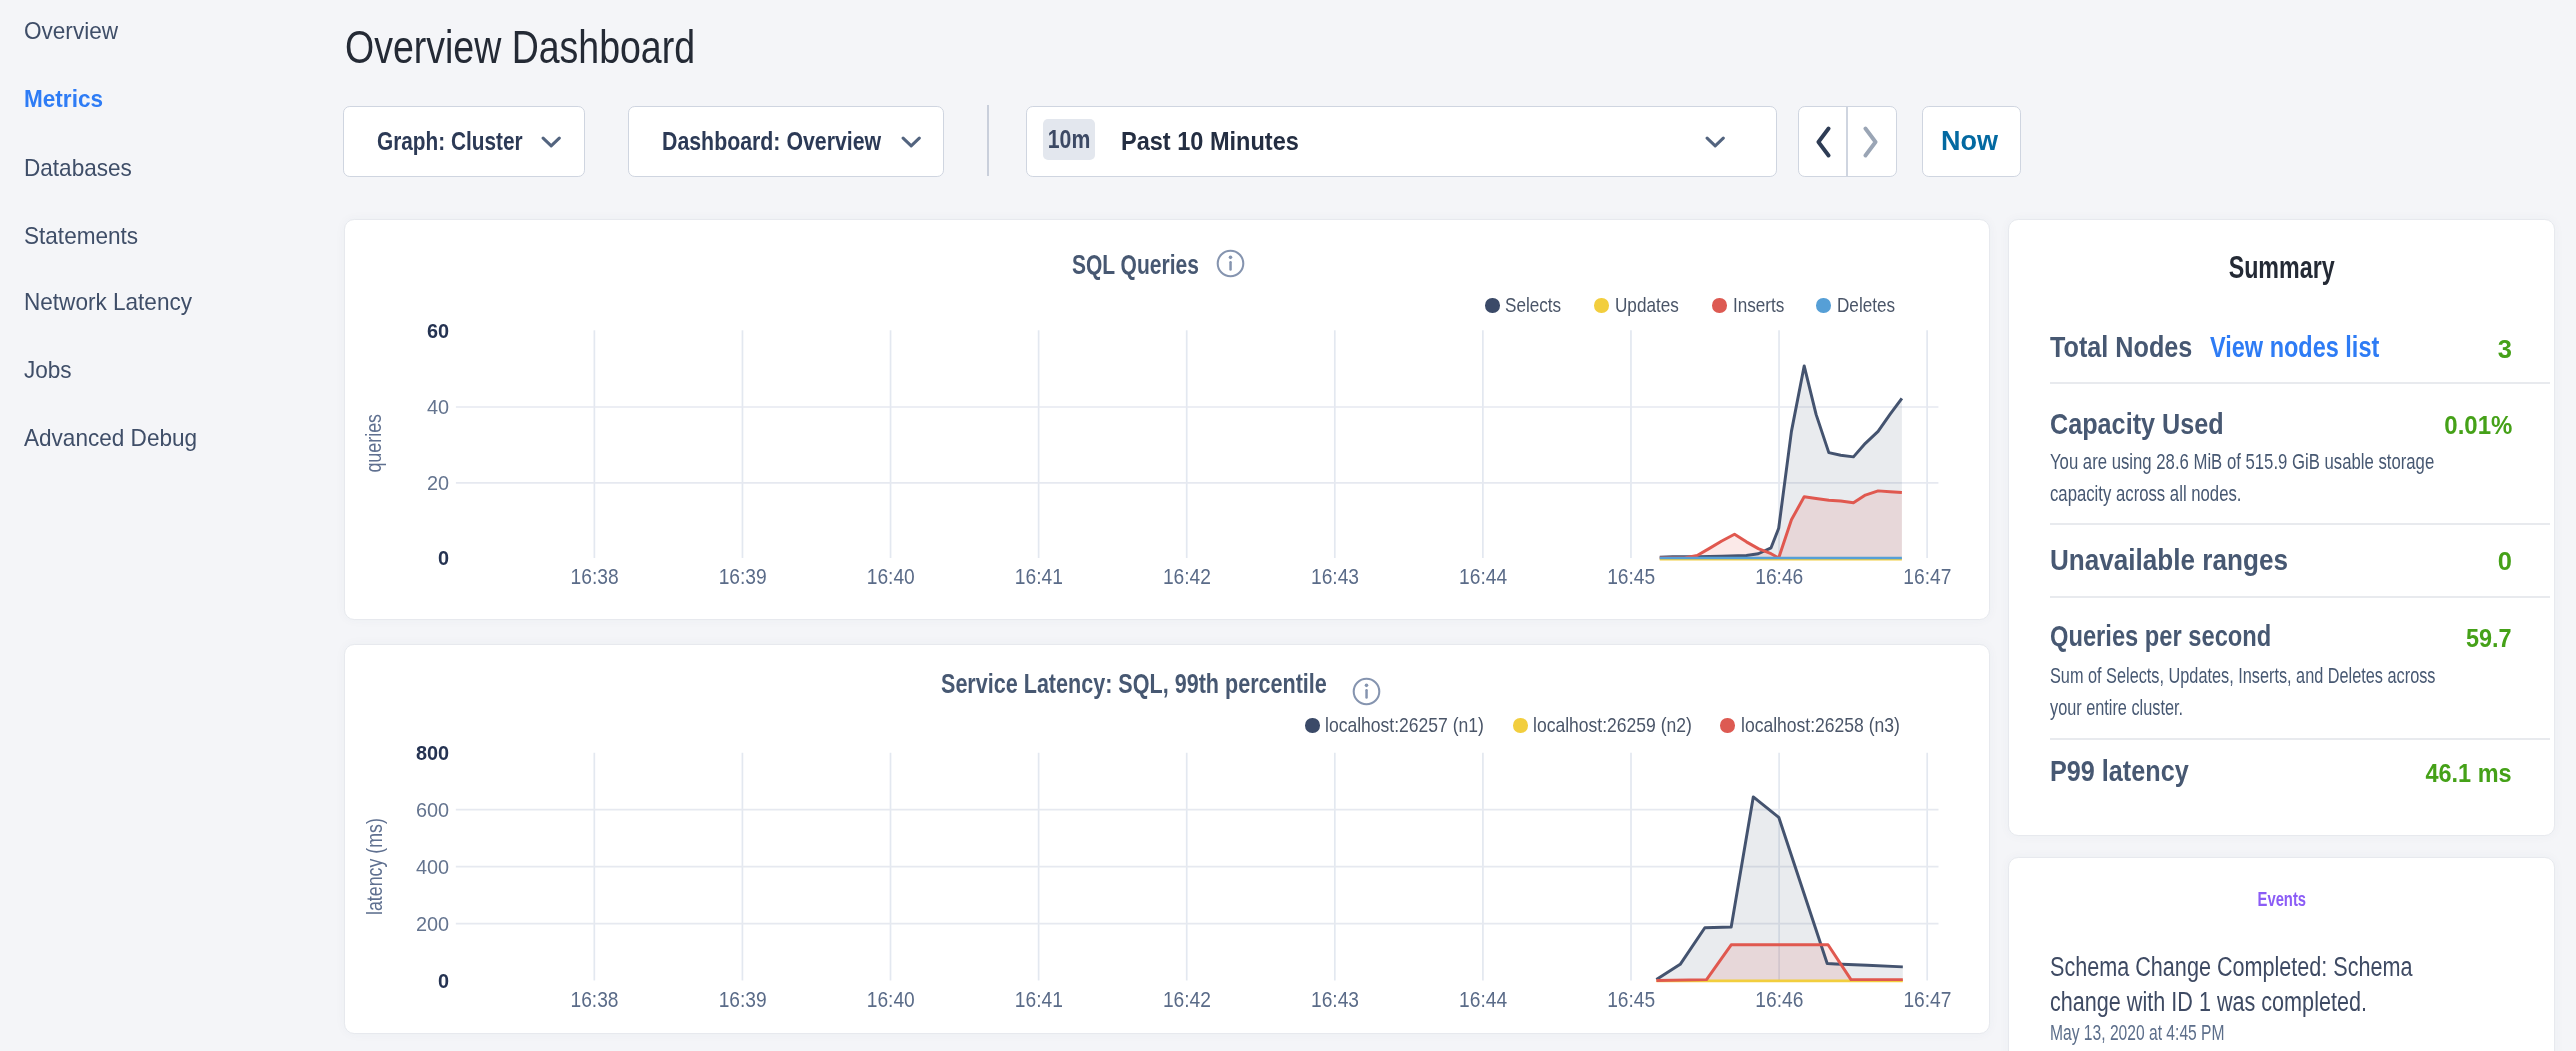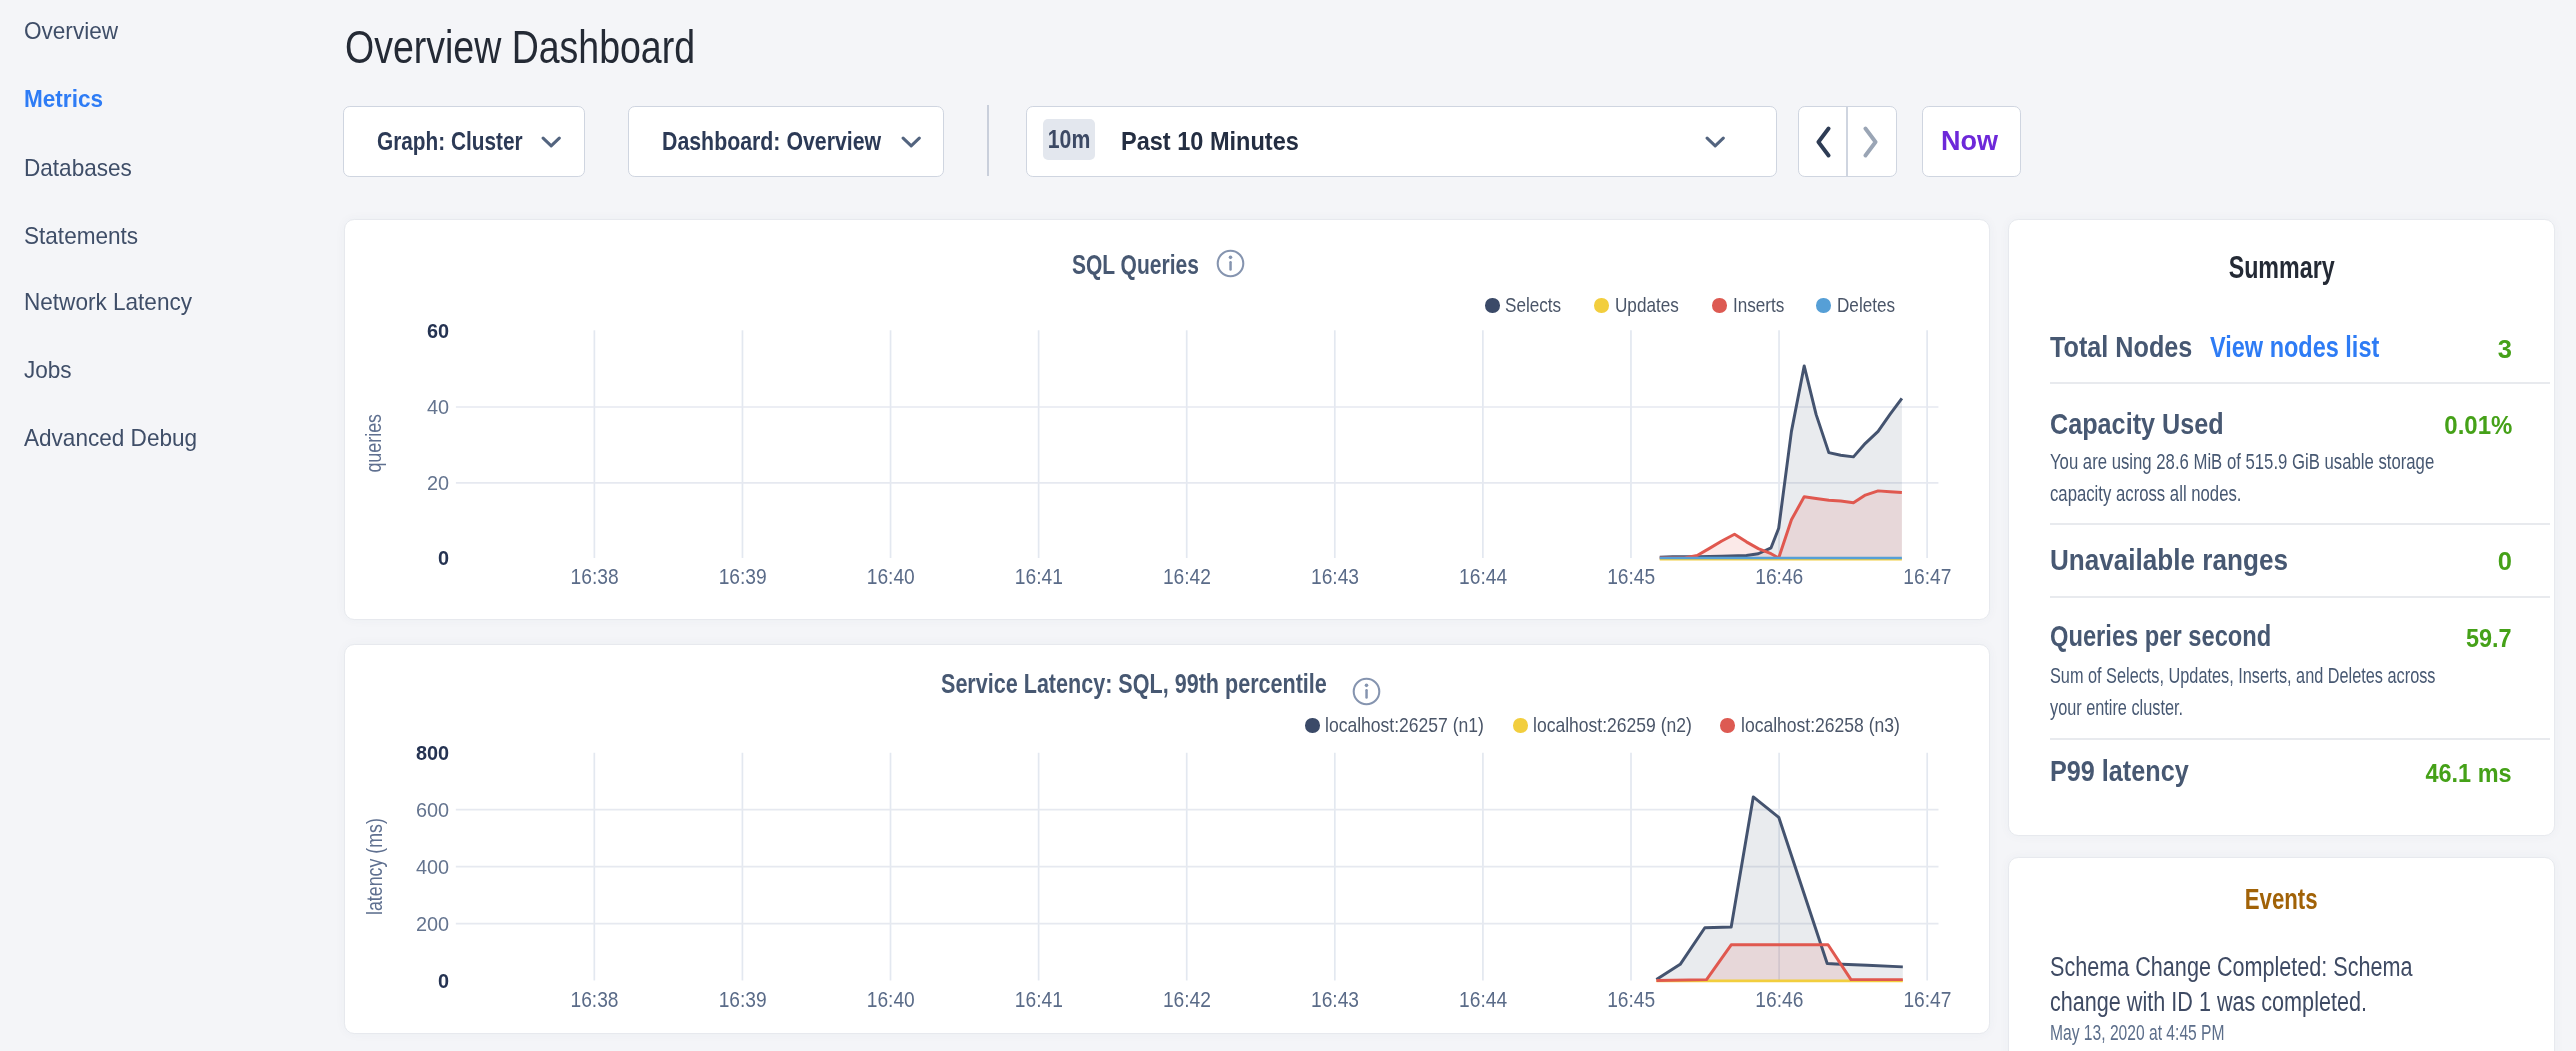--- a/index.html
+++ b/index.html
@@ -49,21 +49,21 @@
 <svg class="abs" style="left:1705px; top:136px;" width="20.4" height="12" viewBox="0 0 24 14">
     <polyline points="2.5,2.5 12,11.5 21.5,2.5" fill="none" stroke="#53647f" stroke-width="3.6" stroke-linecap="round" stroke-linejoin="round"></polyline>
   </svg>
 <svg class="abs" style="left:1815px; top:126px;" width="17" height="32" viewBox="0 0 20 38">
     <polyline points="16,3 4,19 16,35" fill="none" stroke="#2e3c55" stroke-width="4.6" stroke-linecap="round" stroke-linejoin="round"></polyline>
   </svg>
 <div class="abs" style="left:1846px; top:107px; width:1.7px; height:70px; background:#cfd5e0;"></div>
 <svg class="abs" style="left:1862px; top:126px;" width="17" height="32" viewBox="0 0 20 38">
     <polyline points="4,3 16,19 4,35" fill="none" stroke="#9aa5b5" stroke-width="4.6" stroke-linecap="round" stroke-linejoin="round"></polyline>
   </svg>
-<div class="btxt" style="left:1941px; color:#6d28d9; font-size:27px;">Now</div>
+<div class="btxt" style="left:1941px; color:#0369a1; font-size:27px;">Now</div>
 <div class="card" style="left:344px; top:219px; width:1646px; height:401px;"></div>
 <div class="ctitle" style="left:1072px; top:248px; transform:scaleX(0.75);">SQL Queries</div>
 <svg class="abs" style="left:1216px; top:249px;" width="29" height="29" viewBox="0 0 34 34">
     <circle cx="17" cy="17" r="15" fill="none" stroke="#8594af" stroke-width="2.4"></circle>
     <rect x="15.6" y="14" width="2.9" height="11.5" rx="1.4" fill="#8594af"></rect>
     <circle cx="17" cy="9.8" r="2.1" fill="#8594af"></circle>
   </svg>
 <div class="dot" style="left:1485px; top:298px; background:#3b4a68;"></div>
 <div class="lgt" style="left:1505px; top:295px; transform:scaleX(0.84);">Selects</div>
 <div class="dot" style="left:1594px; top:298px; background:#f2ce3e;"></div>
@@ -169,16 +169,16 @@
 <div class="slabel" style="top:542px; transform:scaleX(0.87);">Unavailable ranges</div>
 <div class="sval" style="top:543px;">0</div>
 <div class="sdiv" style="top:596px;"></div>
 <div class="slabel" style="top:618px; transform:scaleX(0.79);">Queries per second</div>
 <div class="sval" style="top:620px; transform:scaleX(0.92);">59.7</div>
 <div class="sdesc" style="top:660px; transform:scaleX(0.74);">Sum of Selects, Updates, Inserts, and Deletes across<br>your entire cluster.</div>
 <div class="sdiv" style="top:738px;"></div>
 <div class="slabel" style="top:753px;">P99 latency</div>
 <div class="sval" style="top:755px; transform:scaleX(0.92);">46.1 ms</div>
 <div class="card" style="left:2008px; top:857px; width:547px; height:340px;"></div>
-<div class="abs" style="left:2008px; top:881px; width:547px; text-align:center; font-size:30px; font-weight:bold; color:#a16207; line-height:36px;"><span style="display:inline-block; transform:scaleX(0.74);">Events</span></div>
+<div class="abs" style="left:2008px; top:881px; width:547px; text-align:center; font-size:20px; font-weight:bold; color:#8b5cf6; line-height:36px;"><span style="display:inline-block; transform:scaleX(0.74);">Events</span></div>
 <div class="abs" style="left:2050px; top:950px; width:595px; font-size:27px; color:#3e4a63; line-height:35px; transform:scaleX(0.80); transform-origin:left top;">Schema Change Completed: Schema<br>change with ID 1 was completed.</div>
 <div class="abs" style="left:2050px; top:1018px; font-size:22px; color:#5c6e8a; line-height:29px; white-space:nowrap; transform:scaleX(0.71); transform-origin:left top;">May 13, 2020 at 4:45 PM</div>
 
 
 </body></html>

